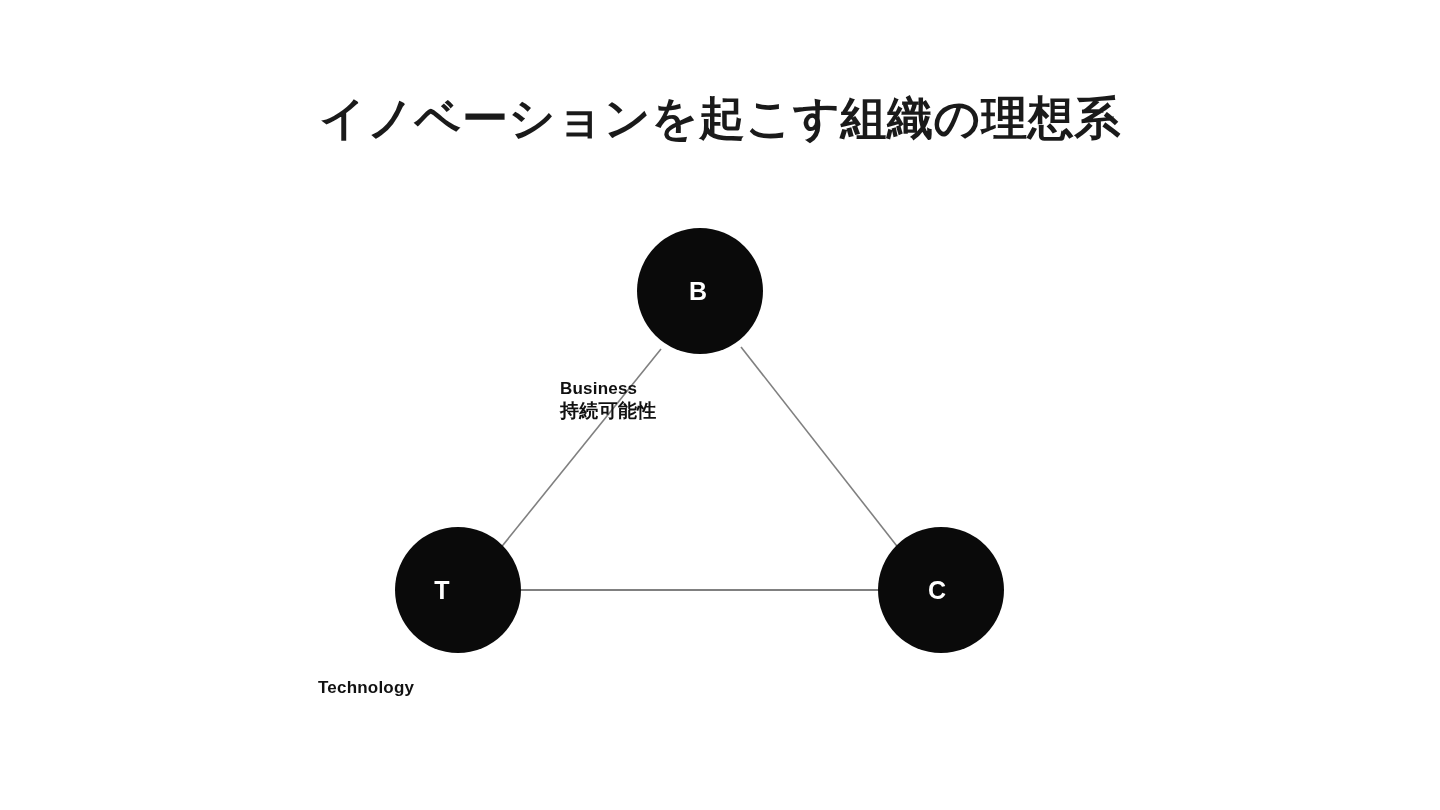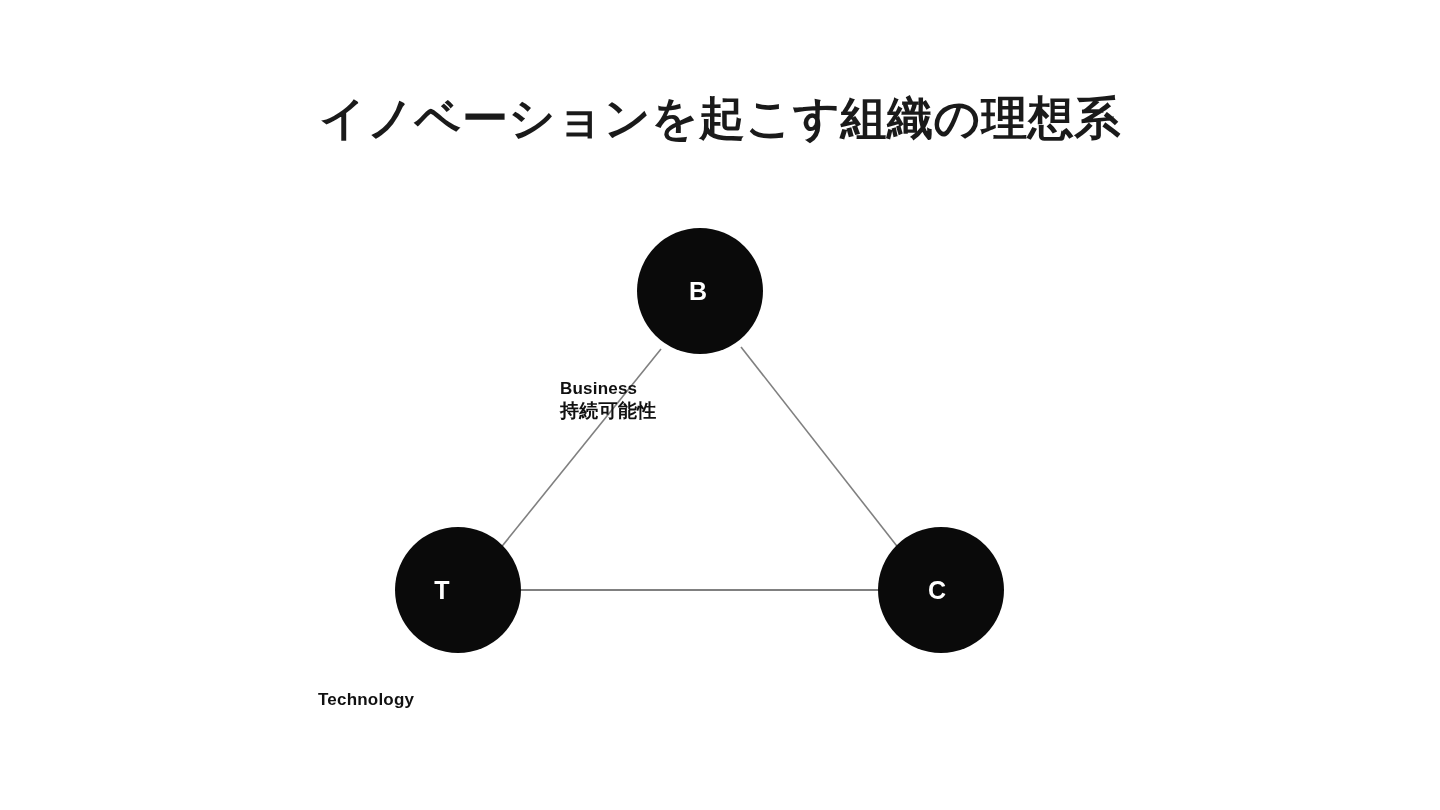--- a/index.html
+++ b/index.html
@@ -89,21 +89,21 @@
     line-height: 22px;
     letter-spacing: 0.2px;
   }
   .caption .cap-ja {
     display: block;
     font-size: 19px;
     line-height: 22px;
     letter-spacing: 0.3px;
   }
   #caption-business   { left: 560px; top: 378px; width: 280px; }
-  #caption-technology { left: 318px; top: 677px; width: 280px; margin-top: 12px; }
+  #caption-technology { left: 318px; top: 677px; width: 280px; }
   #caption-creativity { left: 801px; top: 677px; width: 280px; }
 
   
   #brand-logo {
     position: absolute;
     left: 1296px;
     top: 742px;
     font-size: 41px;
     font-weight: 700;
     line-height: 48px;

